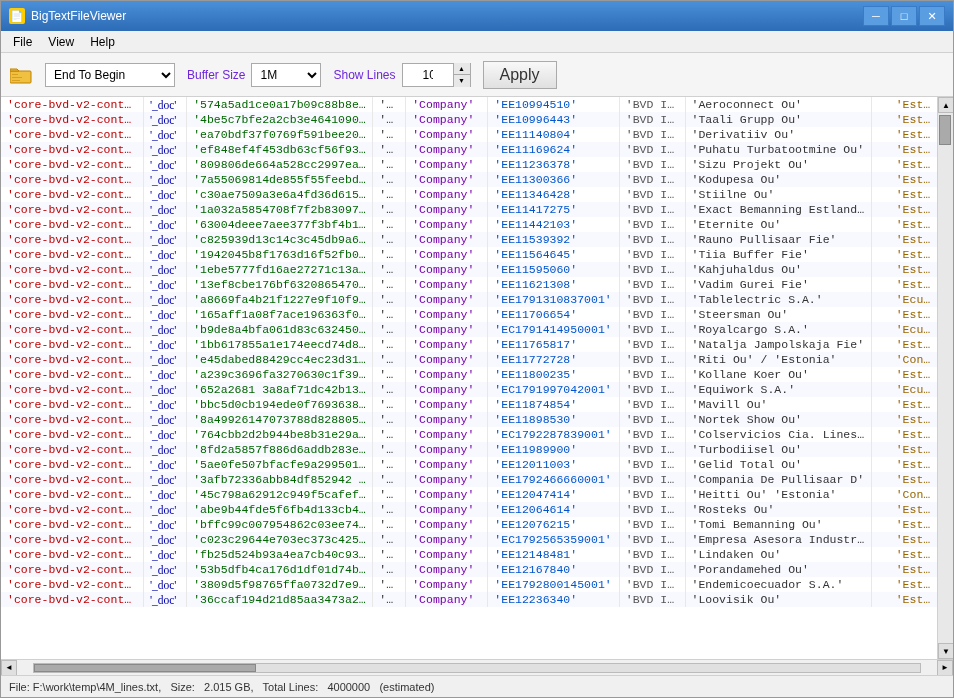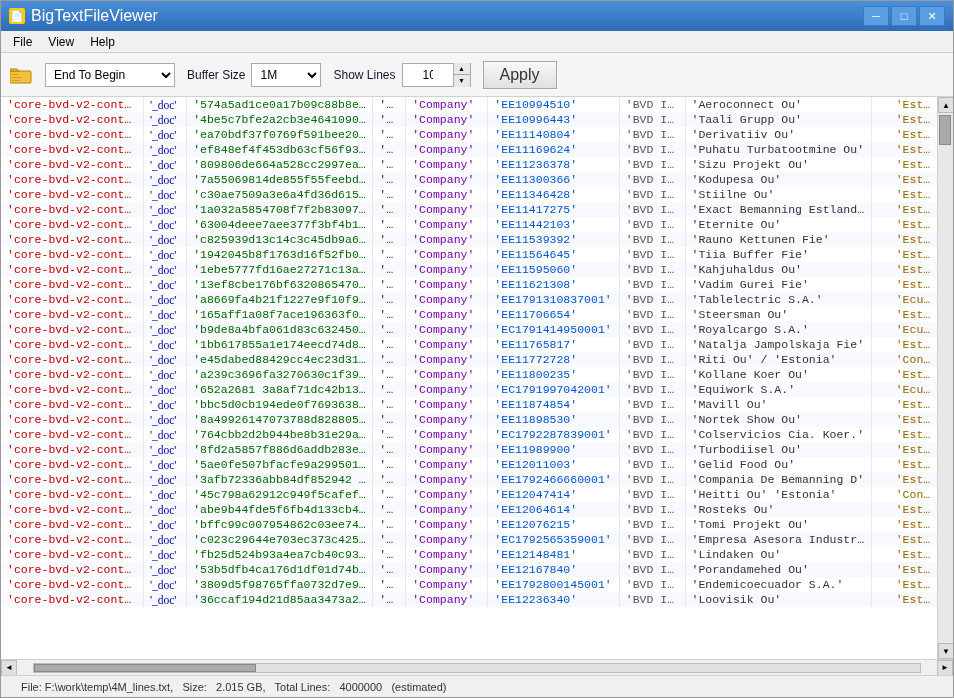--- a/index.html
+++ b/index.html
@@ -42,21 +42,21 @@
       display: flex;
       align-items: center;
       justify-content: center;
       font-size: 10px;
       color: #333;
       flex-shrink: 0;
     }
 
     .title-bar-title {
       flex: 1;
-      font-size: 16px;
+      font-size: 12px;
       font-weight: normal;
     }
 
     .title-bar-controls {
       display: flex;
       gap: 2px;
     }
 
     .title-btn {
       width: 26px;
@@ -113,21 +113,21 @@
     }
 
     .toolbar-group {
       display: flex;
       align-items: center;
       gap: 6px;
     }
 
     .toolbar-label {
       font-size: 12px;
-      color: #0f172a;
+      color: #6d28d9;
     }
 
     .toolbar-select {
       height: 24px;
       font-size: 12px;
       border: 1px solid #aaa;
       background: white;
       padding: 0 4px;
       cursor: pointer;
     }
@@ -315,21 +315,21 @@
       overflow: hidden;
     }
 
     
     .status-bar {
       height: 22px;
       background: #f0f0f0;
       border-top: 1px solid #d0d0d0;
       display: flex;
       align-items: center;
-      padding: 0 20px;
+      padding: 0 8px;
       font-size: 11px;
       color: #333;
       flex-shrink: 0;
     }
   </style>
 </head>
 <body>
 
 <div class="window">
 
@@ -500,21 +500,21 @@
                 <td class="col-country">'Eston</td>
               </tr>
               <tr>
                 <td class="col-filename">'core-bvd-v2-contactinfo'</td>
                 <td class="col-doc">'_doc'</td>
                 <td class="col-hash">'c825939d13c14c3c45db9a6c2e0ecc23'</td>
                 <td class="col-num">'1'</td>
                 <td class="col-company">'Company'</td>
                 <td class="col-id">'EE11539392'</td>
                 <td class="col-bvdid">'BVD ID'</td>
-                <td class="col-name">'Rauno Kettunen Fie'</td>
+                <td class="col-name">'Rauno Pullisaar Fie'</td>
                 <td class="col-country">'Eston</td>
               </tr>
               <tr>
                 <td class="col-filename">'core-bvd-v2-contactinfo'</td>
                 <td class="col-doc">'_doc'</td>
                 <td class="col-hash">'1942045b8f1763d16f52fb033a17cc0d'</td>
                 <td class="col-num">'1'</td>
                 <td class="col-company">'Company'</td>
                 <td class="col-id">'EE11564645'</td>
                 <td class="col-bvdid">'BVD ID'</td>
@@ -643,21 +643,21 @@
                 <td class="col-country">'Eston</td>
               </tr>
               <tr>
                 <td class="col-filename">'core-bvd-v2-contactinfo'</td>
                 <td class="col-doc">'_doc'</td>
                 <td class="col-hash">'764cbb2d2b944be8b31e29a61b408089'</td>
                 <td class="col-num">'1'</td>
                 <td class="col-company">'Company'</td>
                 <td class="col-id">'EC1792287839001'</td>
                 <td class="col-bvdid">'BVD ID'</td>
-                <td class="col-name">'Colservicios Cia. Koer.'</td>
+                <td class="col-name">'Colservicios Cia. Lines.'</td>
                 <td class="col-country">'Eston</td>
               </tr>
               <tr>
                 <td class="col-filename">'core-bvd-v2-contactinfo'</td>
                 <td class="col-doc">'_doc'</td>
                 <td class="col-hash">'8fd2a5857f886d6addb283e49b90cb8'</td>
                 <td class="col-num">'1'</td>
                 <td class="col-company">'Company'</td>
                 <td class="col-id">'EE11989900'</td>
                 <td class="col-bvdid">'BVD ID'</td>
@@ -665,32 +665,32 @@
                 <td class="col-country">'Eston</td>
               </tr>
               <tr>
                 <td class="col-filename">'core-bvd-v2-contactinfo'</td>
                 <td class="col-doc">'_doc'</td>
                 <td class="col-hash">'5ae0fe507bfacfe9a299501fc014d3ed'</td>
                 <td class="col-num">'1'</td>
                 <td class="col-company">'Company'</td>
                 <td class="col-id">'EE12011003'</td>
                 <td class="col-bvdid">'BVD ID'</td>
-                <td class="col-name">'Gelid Food Ou'</td>
+                <td class="col-name">'Gelid Total Ou'</td>
                 <td class="col-country">'Eston</td>
               </tr>
               <tr>
                 <td class="col-filename">'core-bvd-v2-contactinfo'</td>
                 <td class="col-doc">'_doc'</td>
                 <td class="col-hash">'3afb72336abb84df852942 4a7f7754f7'</td>
                 <td class="col-num">'1'</td>
                 <td class="col-company">'Company'</td>
                 <td class="col-id">'EE1792466660001'</td>
                 <td class="col-bvdid">'BVD ID'</td>
-                <td class="col-name">'Compania De Bemanning D'</td>
+                <td class="col-name">'Compania De Pullisaar D'</td>
                 <td class="col-country">'Eston</td>
               </tr>
               <tr>
                 <td class="col-filename">'core-bvd-v2-contactinfo'</td>
                 <td class="col-doc">'_doc'</td>
                 <td class="col-hash">'45c798a62912c949f5cafef919884359'</td>
                 <td class="col-num">'1'</td>
                 <td class="col-company">'Company'</td>
                 <td class="col-id">'EE12047414'</td>
                 <td class="col-bvdid">'BVD ID'</td>
@@ -709,21 +709,21 @@
                 <td class="col-country">'Eston</td>
               </tr>
               <tr>
                 <td class="col-filename">'core-bvd-v2-contactinfo'</td>
                 <td class="col-doc">'_doc'</td>
                 <td class="col-hash">'bffc99c007954862c03ee74d735ae6a0'</td>
                 <td class="col-num">'1'</td>
                 <td class="col-company">'Company'</td>
                 <td class="col-id">'EE12076215'</td>
                 <td class="col-bvdid">'BVD ID'</td>
-                <td class="col-name">'Tomi Projekt Ou'</td>
+                <td class="col-name">'Tomi Bemanning Ou'</td>
                 <td class="col-country">'Eston</td>
               </tr>
               <tr>
                 <td class="col-filename">'core-bvd-v2-contactinfo'</td>
                 <td class="col-doc">'_doc'</td>
                 <td class="col-hash">'c023c29644e703ec373c425c6e87fc62'</td>
                 <td class="col-num">'1'</td>
                 <td class="col-company">'Company'</td>
                 <td class="col-id">'EC1792565359001'</td>
                 <td class="col-bvdid">'BVD ID'</td>

